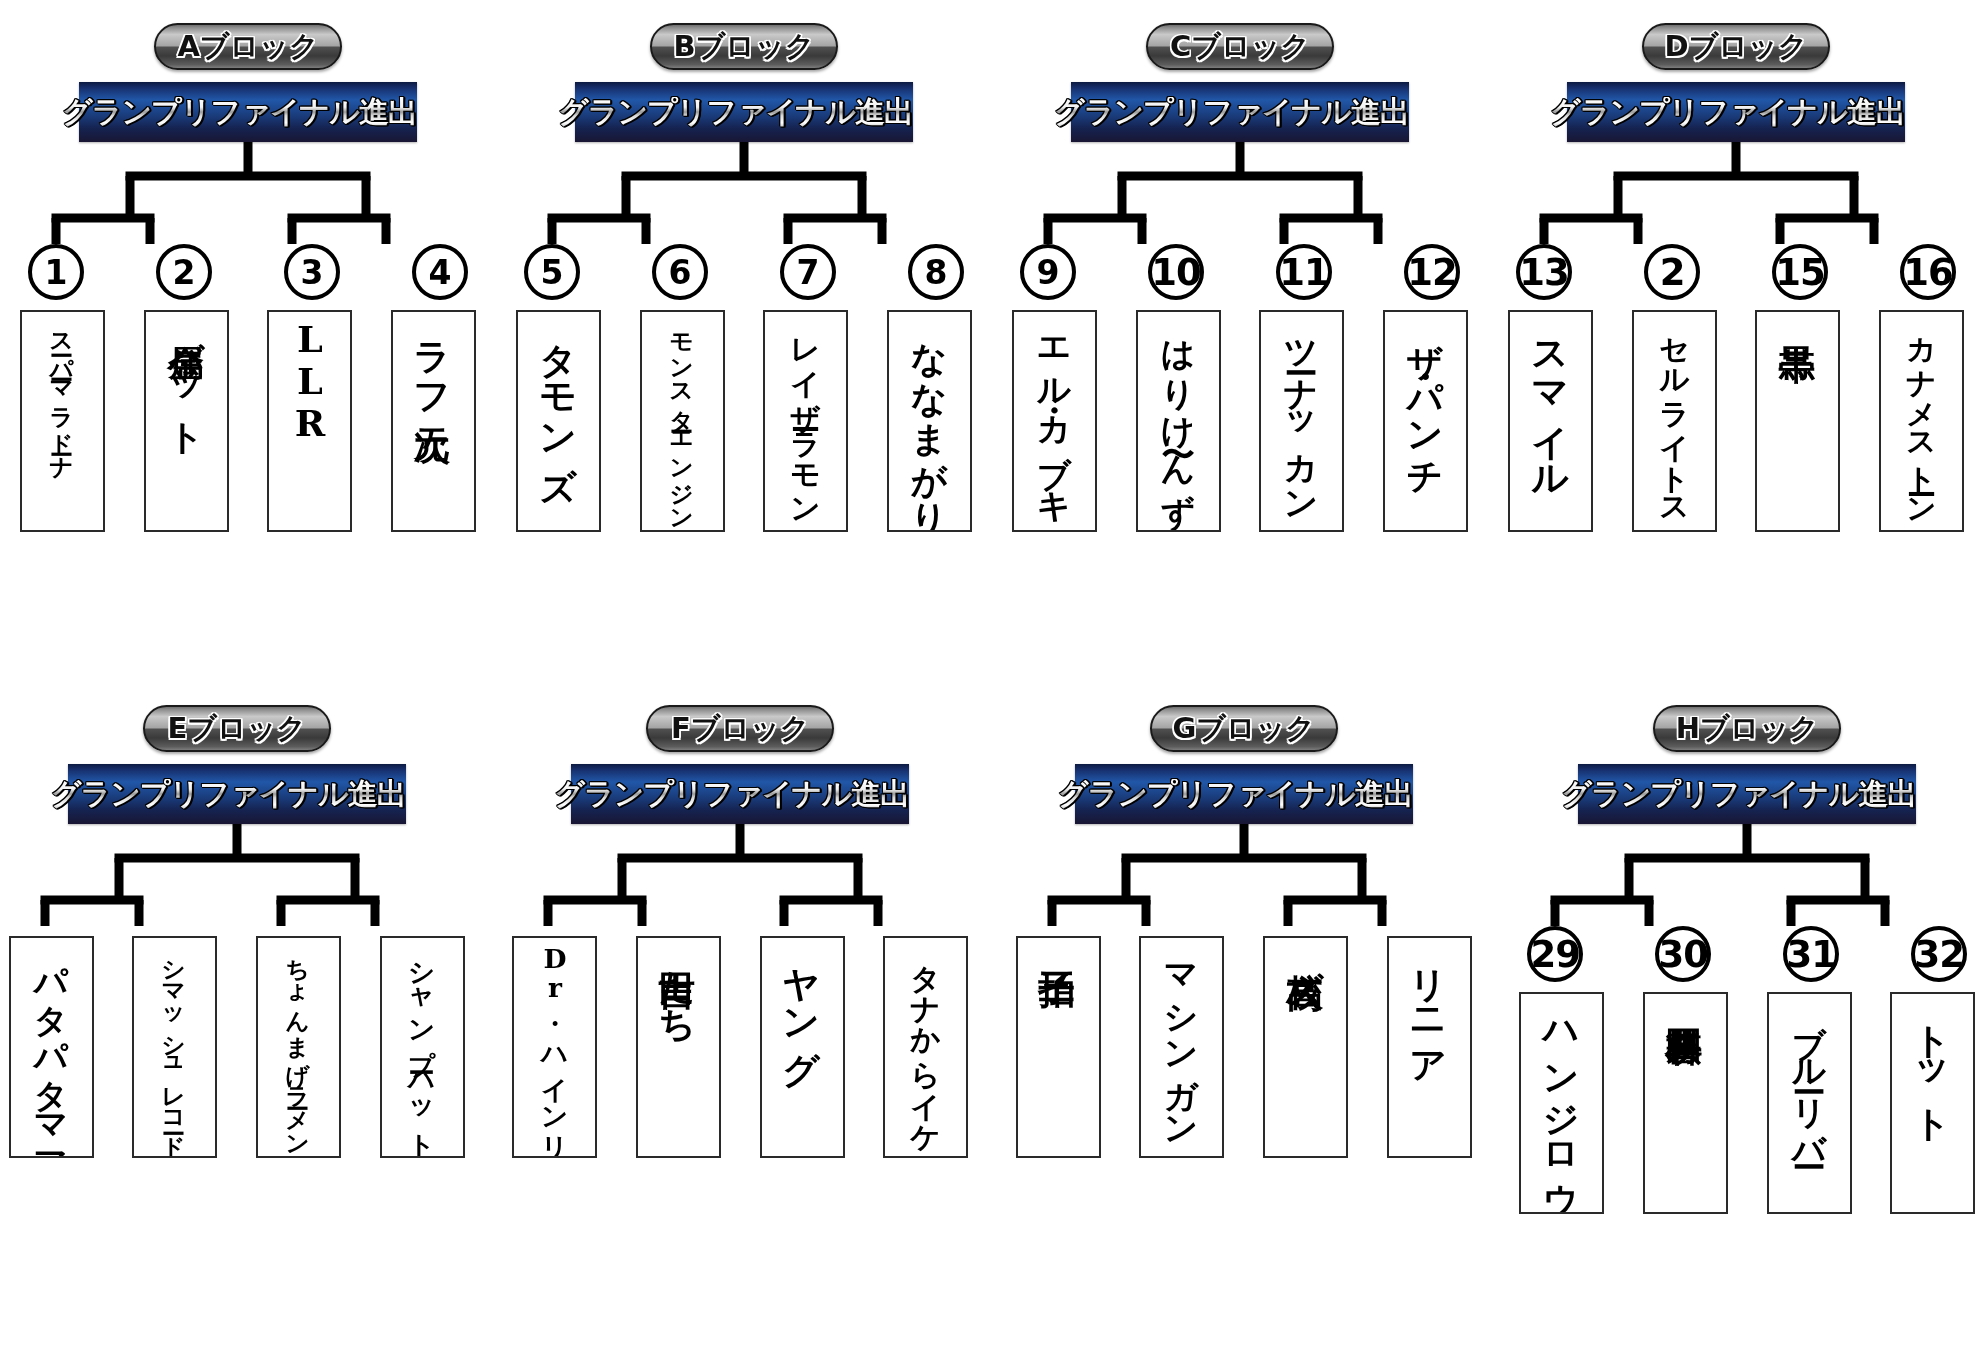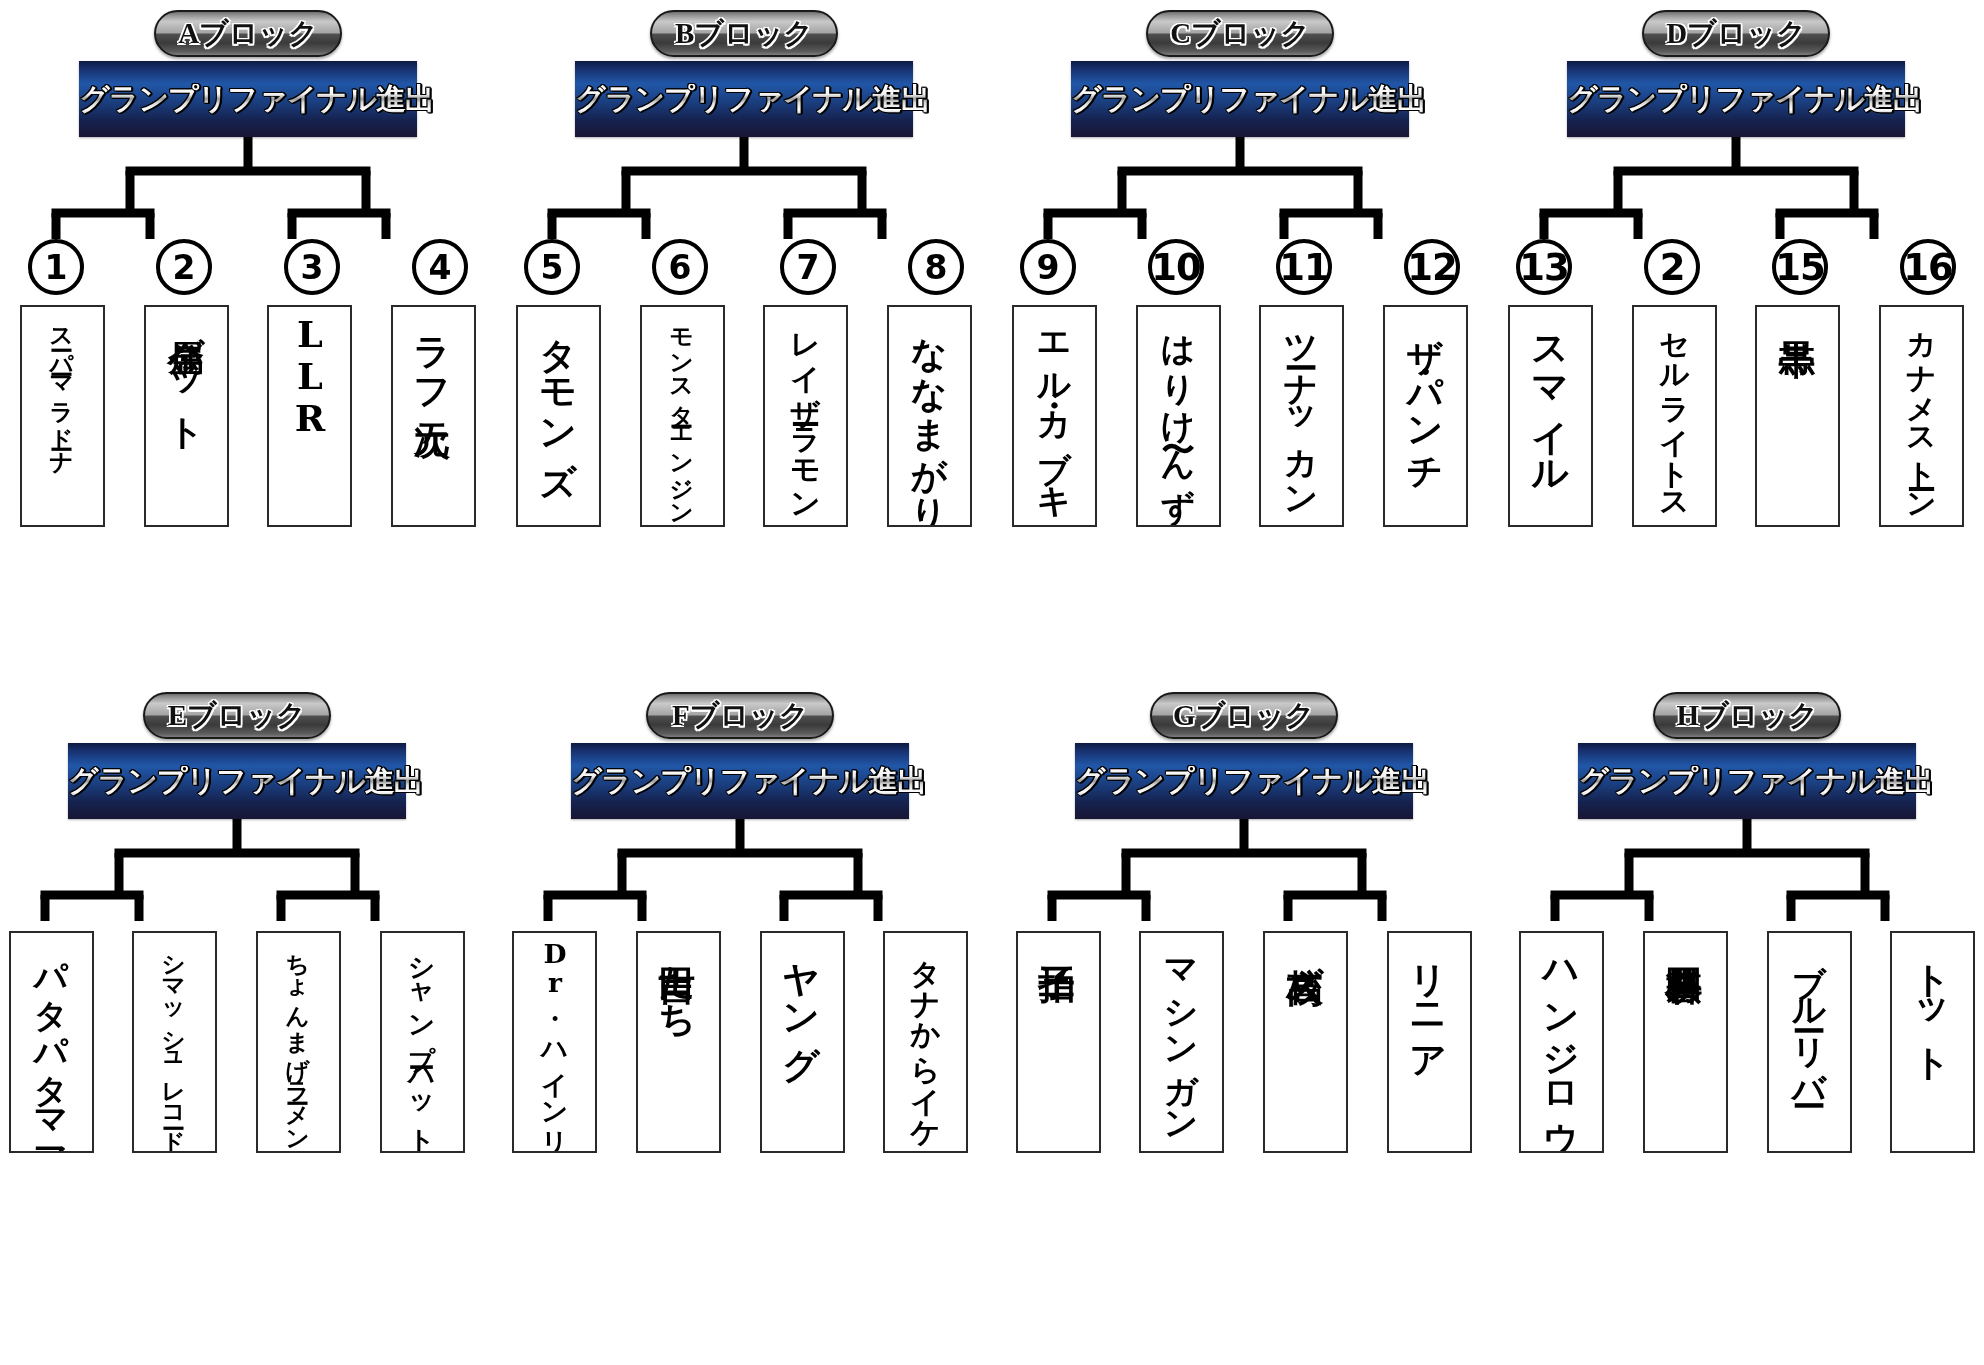--- a/index.html
+++ b/index.html
@@ -34,61 +34,60 @@
     width: 496px;
     height: 100%;
     display: flex;
     flex-direction: column;
     align-items: center;
   }
 
   
   .block-badge {
     position: relative;
-    margin-top: 10px;
+    margin-top: 23px;
     width: 188px;
     height: 47px;
     border-radius: 24px;
     background: linear-gradient(to bottom,
         #6f6f6f 0%, #8d8d8d 6%, #c9c9c9 22%,
         #a5a5a5 48%, #4f4f4f 52%, #3a3a3a 72%,
         #5c5c5c 92%, #7d7d7d 100%);
     border: 2px solid #1a1a1a;
     box-shadow: 0 2px 3px rgba(0,0,0,0.35);
     display: flex;
     align-items: center;
     justify-content: center;
     flex: none;
-    font-family: Liberation Serif, serif;
   }
   .block-badge-label {
     font-size: 29px;
     font-weight: bold;
     color: #111111;
     letter-spacing: 0px;
     text-shadow:
       -1.5px -1.5px 0 #ffffff,  1.5px -1.5px 0 #ffffff,
       -1.5px  1.5px 0 #ffffff,  1.5px  1.5px 0 #ffffff,
       -1.5px 0 0 #ffffff, 1.5px 0 0 #ffffff,
        0 -1.5px 0 #ffffff, 0 1.5px 0 #ffffff;
     white-space: nowrap;
     line-height: 1;
   }
 
   
   .advance-banner {
-    margin-top: 4px;
+    margin-top: 12px;
     width: 338px;
-    height: 76px;
+    height: 60px;
     background: linear-gradient(to bottom,
         #0d1b42 0%, #17306e 10%, #2157a8 30%,
         #1a3d7d 55%, #15224f 78%, #191634 100%);
     display: flex;
     align-items: center;
-    justify-content: flex-start;
+    justify-content: flex-end;
     flex: none;
     box-shadow: 0 1px 2px rgba(0,0,0,0.3);
   }
   .advance-banner-label {
     font-size: 30px;
     font-weight: bold;
     line-height: 1;
     white-space: nowrap;
     background: linear-gradient(to bottom,
         #ffffff 0%, #f2f2f2 34%, #9a9a9a 50%,
@@ -472,20 +471,26 @@
             <rect x="97.5" y="34" width="9" height="42" fill="#000000"></rect>
             <rect x="333.5" y="34" width="9" height="42" fill="#000000"></rect>
             <rect x="23.5" y="71.5" width="103" height="9" fill="#000000"></rect>
             <rect x="259.5" y="71.5" width="103" height="9" fill="#000000"></rect>
             <rect x="23.5" y="76" width="9" height="26" fill="#000000"></rect>
             <rect x="117.5" y="76" width="9" height="26" fill="#000000"></rect>
             <rect x="259.5" y="76" width="9" height="26" fill="#000000"></rect>
             <rect x="353.5" y="76" width="9" height="26" fill="#000000"></rect>
           </svg>
         </div>
+        <div class="number-row">
+          <div class="seed-circle two-digit">29</div>
+          <div class="seed-circle two-digit">30</div>
+          <div class="seed-circle two-digit">31</div>
+          <div class="seed-circle two-digit">32</div>
+        </div>
         <div class="names-row">
           <div class="name-box">
             <div class="name-box-text len-5">ハンジロウ</div>
           </div>
           <div class="name-box">
             <div class="name-box-text len-4">囲碁将棋</div>
           </div>
           <div class="name-box">
             <div class="name-box-text len-6">ブルーリバー</div>
           </div>

